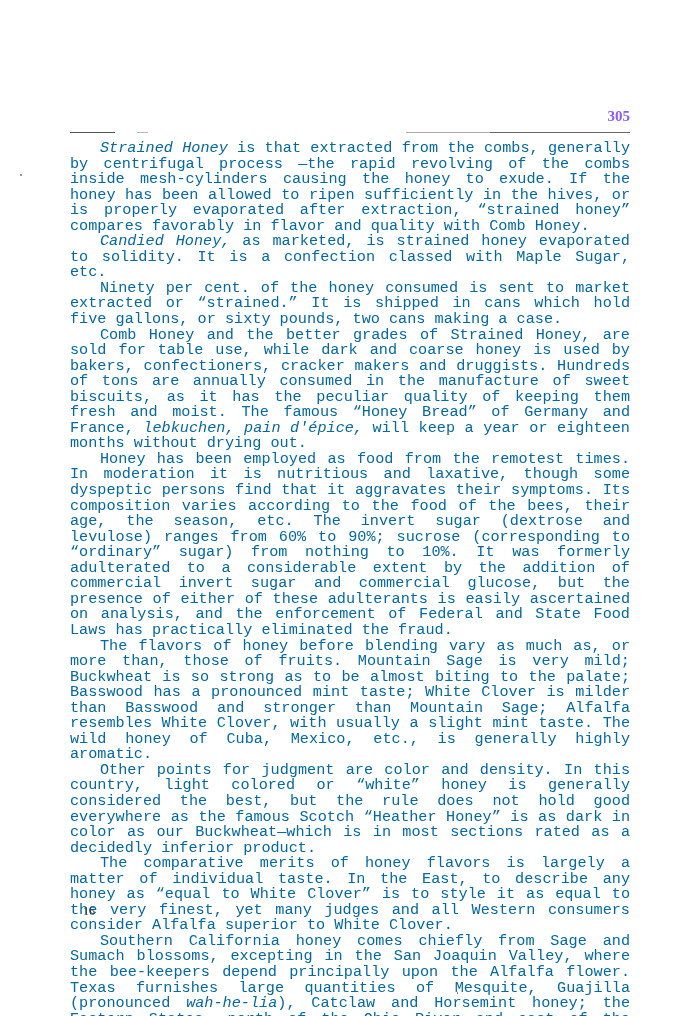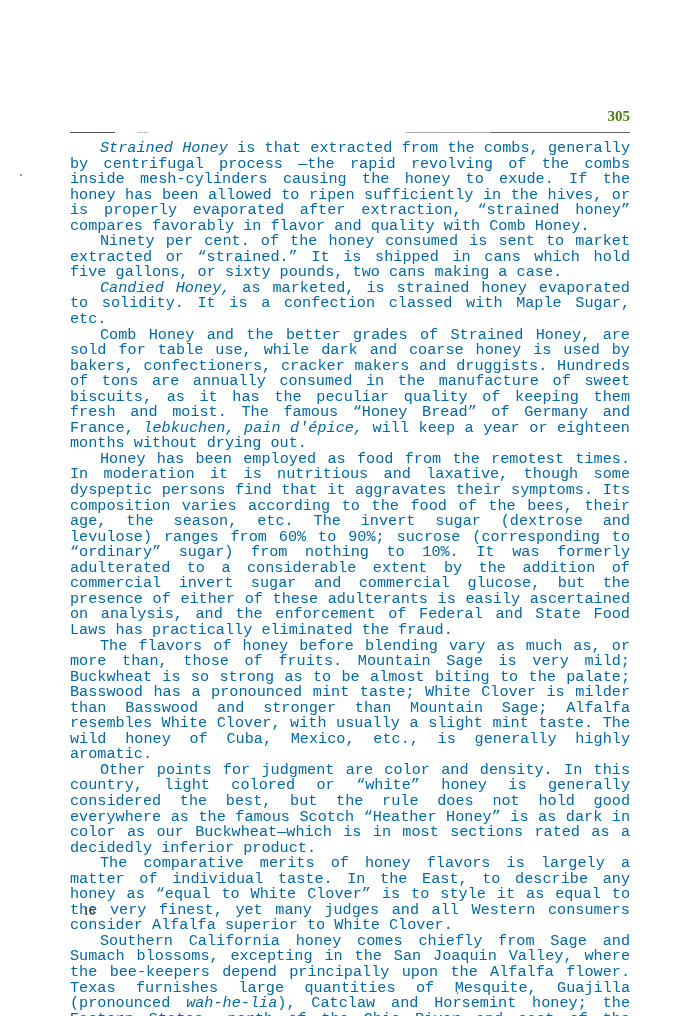--- a/index.html
+++ b/index.html
@@ -12,21 +12,21 @@
   .running-head {
     position: absolute; left: 70px; top: 110px; width: 560px; height: 20px;
   }
   .running-title {
     position: absolute; left: 0; right: 0; top: 0; text-align: center;
     font-family: "Liberation Mono", "DejaVu Sans Mono", monospace;
     font-size: 11.5px; letter-spacing: 3px; color: #2a2a2a;
   }
   .page-number {
     position: absolute; right: 0; top: -2px;
-    font-family: "Liberation Serif", serif; font-weight: bold; font-size: 15px; color: #4d7c0f;
+    font-family: "Liberation Serif", serif; font-weight: bold; font-size: 15px; color: #8b5cf6;
   }
   .head-rule {
     position: absolute; left: 70px; top: 132px; width: 560px; height: 1px;
     background: linear-gradient(90deg, #555 0 8%, transparent 8% 12%, #bbb 12% 14%, transparent 14% 60%, #aaa 60% 75%, #666 75% 100%);
   }
   .body-text {
     position: absolute; left: 70px; top: 141px; width: 560px;
     font-family: Liberation Mono, monospace;
     font-size: 15.2px; line-height: 15.55px; text-align: justify; color: #0369a1;
   }
@@ -43,22 +43,22 @@
 
 <div class="page">
 
   <div class="running-head">
     <div class="page-number">305</div>
   </div>
   <div class="head-rule"></div>
 
   <div class="body-text">
     <p><em>Strained Honey</em><span> is that extracted from the combs, generally by centrifugal process —the rapid revolving of the combs inside mesh-cylinders causing the honey to exude.  If the honey has been allowed to ripen sufficiently in the hives, or is properly evaporated after extraction, “strained honey” compares favorably in flavor and quality with Comb Honey.</span></p>
+    <p><em>Candied Honey,</em><span> as marketed, is strained honey evaporated to solidity.  It is a confection classed with Maple Sugar, etc.</span></p>
     <p><span>Ninety per cent. of the honey consumed is sent to market extracted or “strained.”  It is shipped in cans which hold five gallons, or sixty pounds, two cans making a case.</span></p>
-    <p><em>Candied Honey,</em><span> as marketed, is strained honey evaporated to solidity.  It is a confection classed with Maple Sugar, etc.</span></p>
     <p><span>Comb Honey and the better grades of Strained Honey, are sold for table use, while dark and coarse honey is used by bakers, confectioners, cracker makers and druggists.  Hundreds of tons are annually consumed in the manufacture of sweet biscuits, as it has the peculiar quality of keeping them fresh and moist.  The famous “Honey Bread” of Germany and France, </span><em>lebkuchen, pain d'épice,</em><span> will keep a year or eighteen months without drying out.</span></p>
     <p><span>Honey has been employed as food from the remotest times.  In moderation it is nutritious and laxative, though some dyspeptic persons find that it aggravates their symptoms.  Its composition varies according to the food of the bees, their age, the season, etc.  The invert sugar (dextrose and levulose) ranges from 60% to 90%; sucrose (corresponding to “ordinary” sugar) from nothing to 10%.  It was formerly adulterated to a considerable extent by the addition of commercial invert sugar and commercial glucose, but the presence of either of these adulterants is easily ascertained on analysis, and the enforcement of Federal and State Food Laws has practically eliminated the fraud.</span></p>
     <p><span>The flavors of honey before blending vary as much as, or more than, those of fruits.  Mountain Sage is very mild; Buckwheat is so strong as to be almost biting to the palate; Basswood has a pronounced mint taste; White Clover is milder than Basswood and stronger than Mountain Sage; Alfalfa resembles White Clover, with usually a slight mint taste.  The wild honey of Cuba, Mexico, etc., is generally highly aromatic.</span></p>
     <p><span>Other points for judgment are color and density.  In this country, light colored or “white” honey is generally considered the best, but the rule does not hold good everywhere as the famous Scotch “Heather Honey” is as dark in color as our Buckwheat—which is in most sections rated as a decidedly inferior product.</span></p>
     <p><span>The comparative merits of honey flavors is largely a matter of individual taste. In the East, to describe any honey as “equal to White Clover” is to style it as equal to the very finest, yet many judges and all Western consumers consider Alfalfa superior to White Clover.</span></p>
     <p><span>Southern California honey comes chiefly from Sage and Sumach blossoms, excepting in the San Joaquin Valley, where the bee-keepers depend principally upon the Alfalfa flower.  Texas furnishes large quantities of Mesquite, Guajilla (pronounced </span><em>wah-he-lia</em><span>), Catclaw and Horsemint honey; the Eastern States, north of the Ohio River and east of the Mississippi, principally Clover and Basswood, and the States south of the Ohio, Tupelo, Mangrove and a good deal of Clover.</span></p>
   </div>
 
   <div class="signature">16</div>
 

